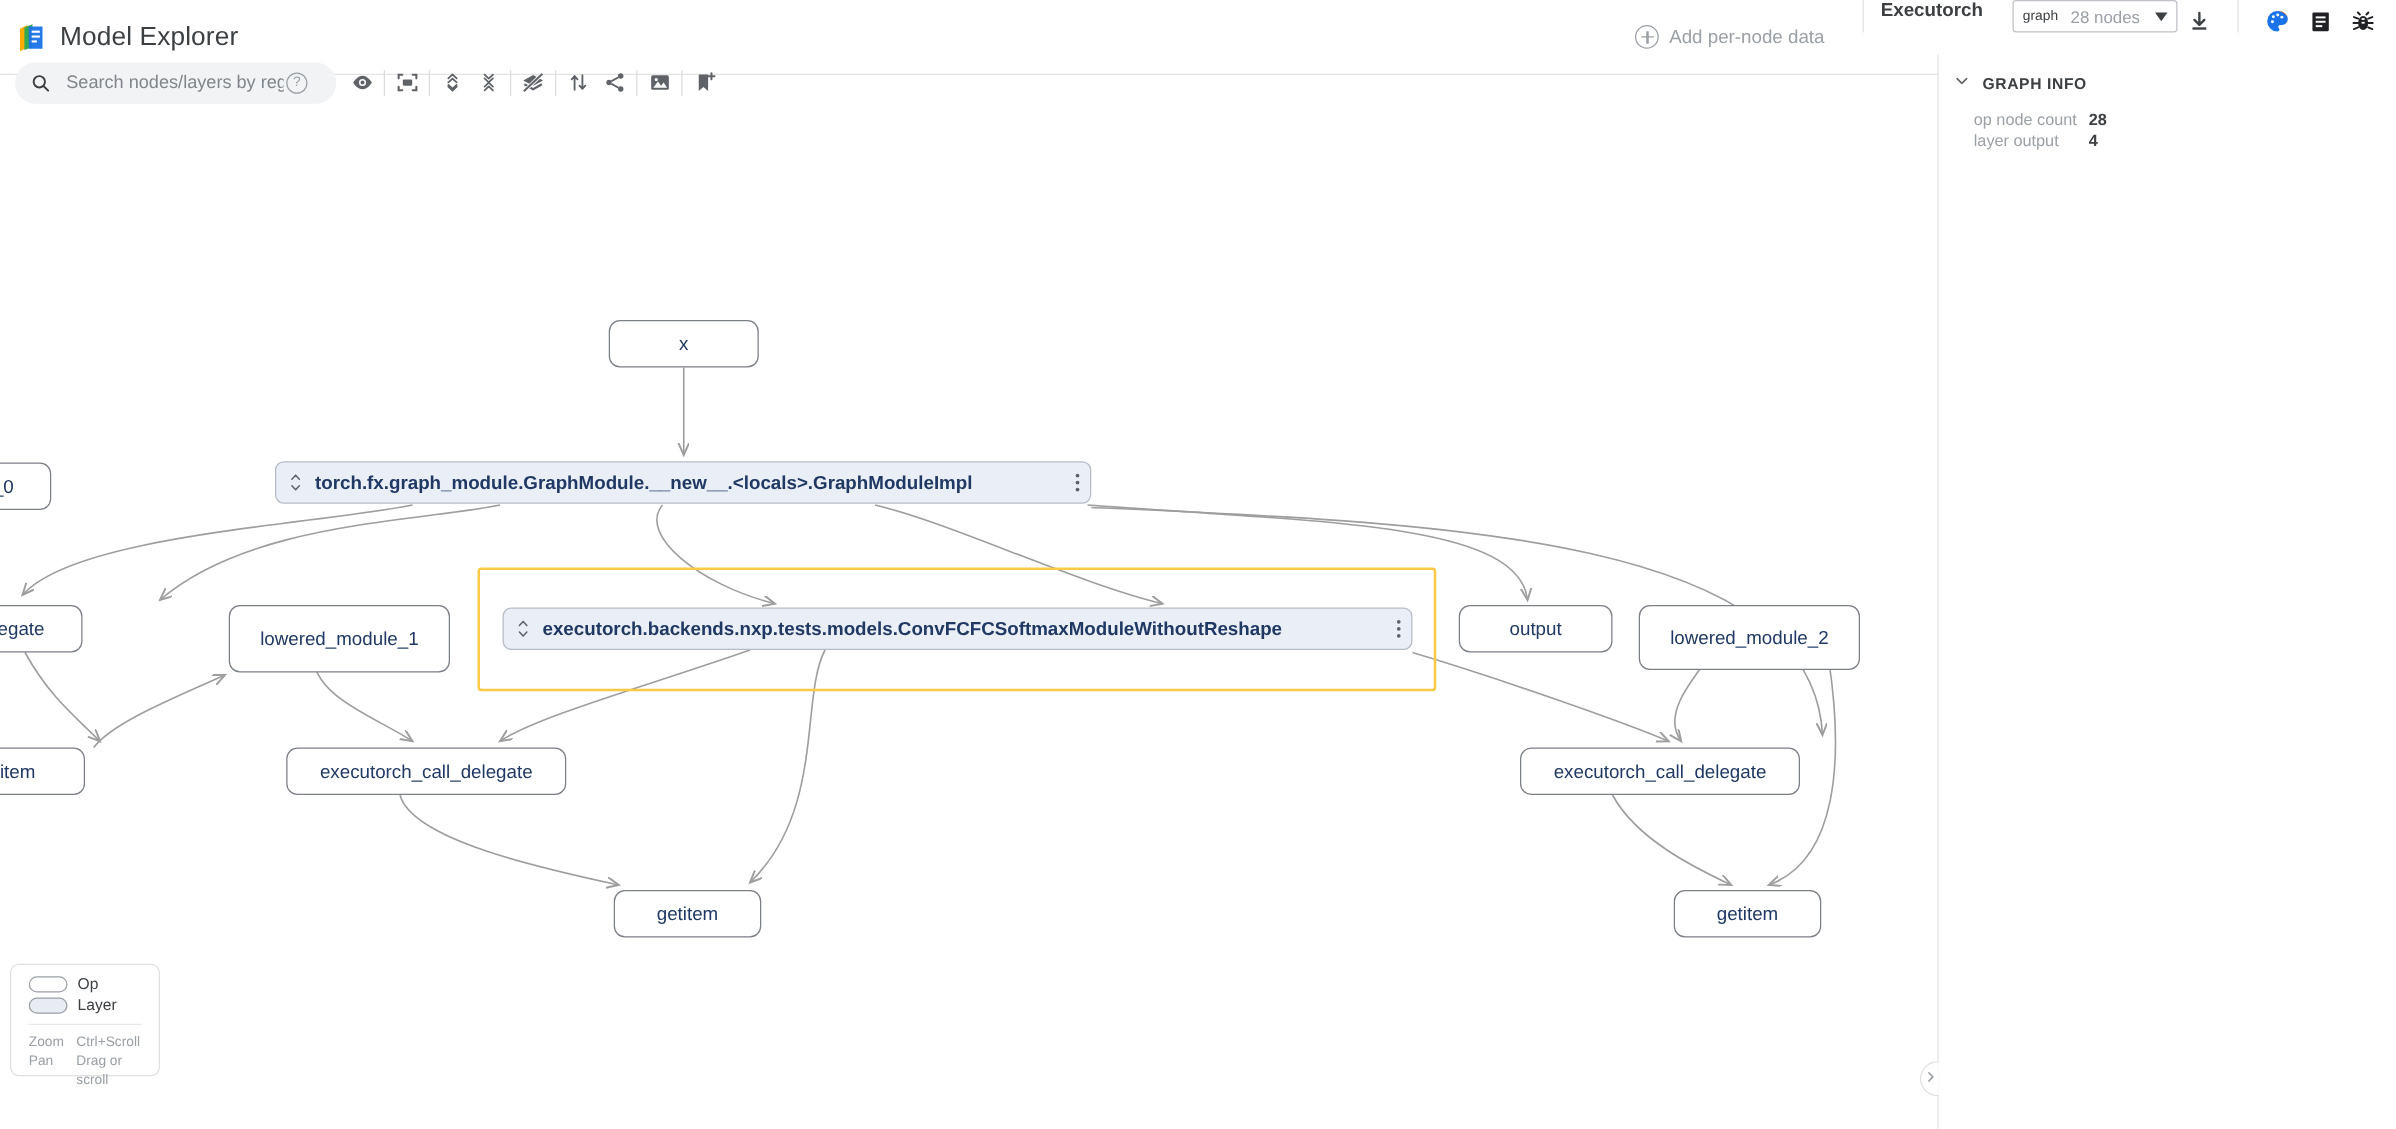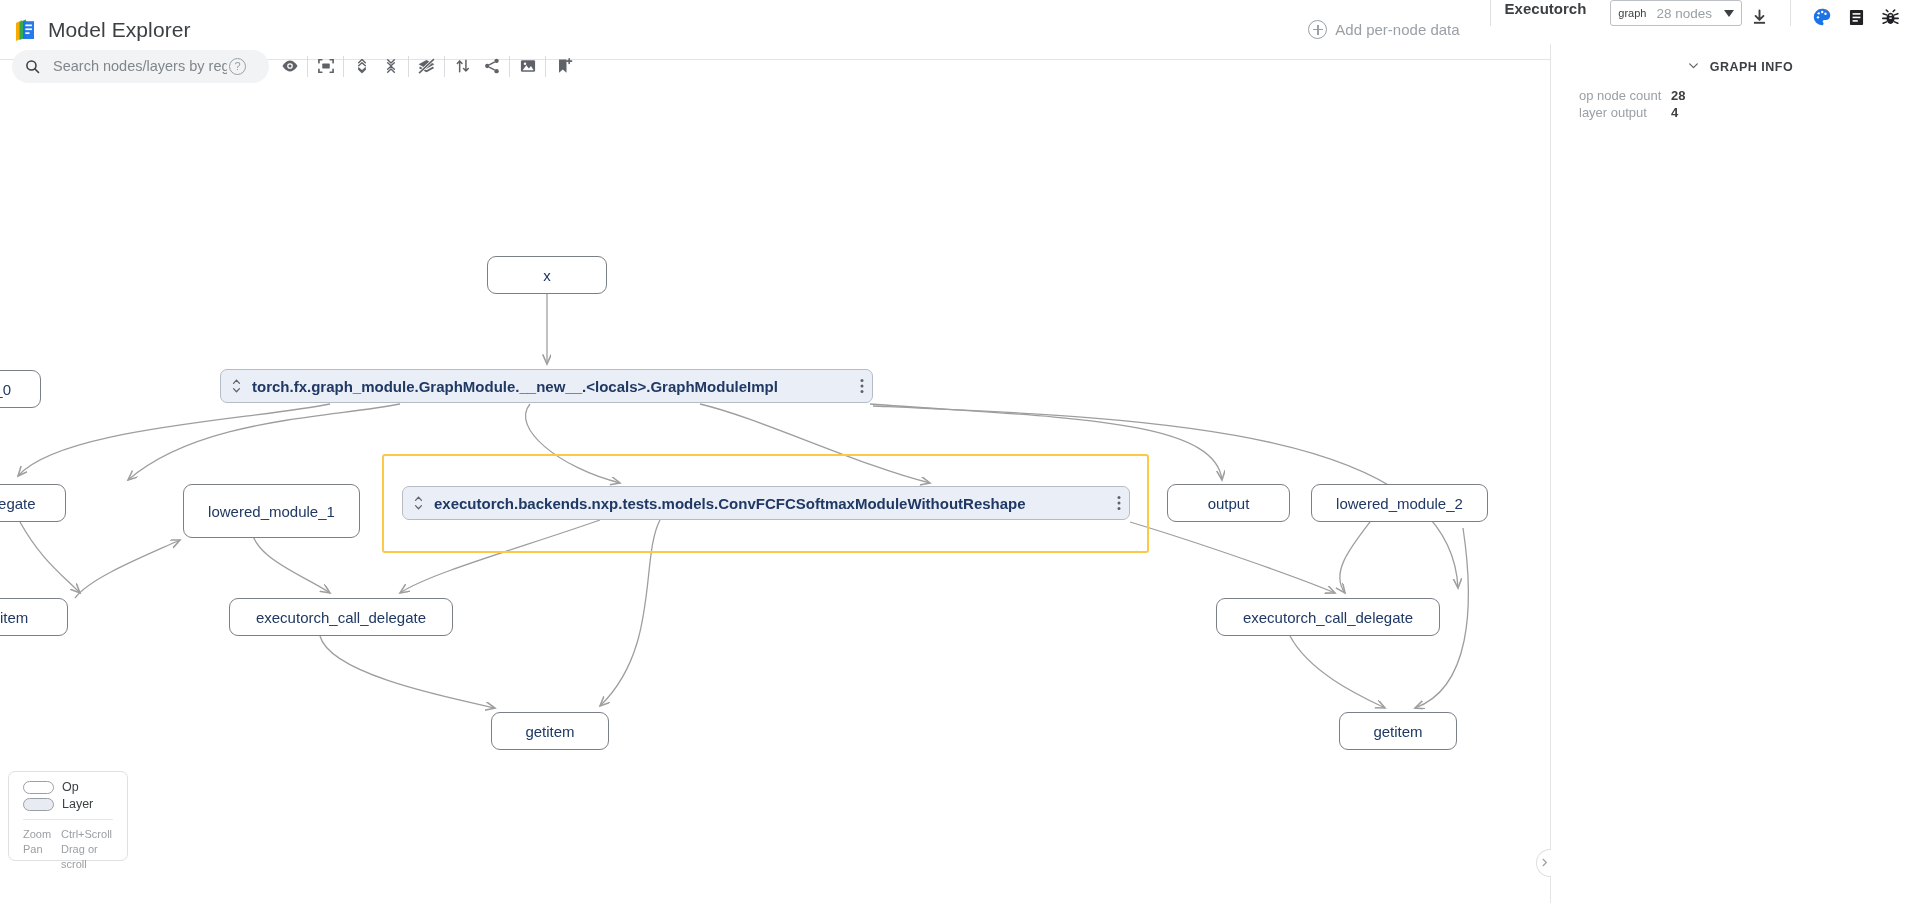--- a/index.html
+++ b/index.html
@@ -154,21 +154,20 @@
 
   
   .rightpanel {
     position:absolute; right:0; top:44px;
     width:367px; height:859px;
     background:#fff; border-left:1px solid #e4e4e4;
   }
   .gi-header {
     display:flex; align-items:center; gap:10px;
     padding:14px 0 0 12px;
-    justify-content:center;
   }
   .gi-title { font-size:12.5px; font-weight:bold; color:#3c4043; letter-spacing:.5px; }
   .gi-rows { padding:11px 0 0 28px; }
   .gi-row { display:flex; line-height:17px; }
   .gi-k { width:92px; flex:none; font-size:13px; color:#9aa0a6; }
   .gi-v { font-size:13px; font-weight:bold; color:#3c4043; }
   .panel-toggle {
     position:absolute; left:-15px; bottom:26px;
     width:15px;height:28px;
     border:1px solid #e0e0e0; border-right:none;
@@ -418,21 +417,21 @@
           <svg width="4" height="16" viewBox="0 0 4 16">
             <circle cx="2" cy="2.4" r="1.5" fill="#5f6368"></circle>
             <circle cx="2" cy="8" r="1.5" fill="#5f6368"></circle>
             <circle cx="2" cy="13.6" r="1.5" fill="#5f6368"></circle>
           </svg>
         </span>
       </div>
       <div class="node" style="left: 1167px; top: 396px; width: 123px; height: 38px;">
         <span>output</span>
       </div>
-      <div class="node" style="left: 1311px; top: 396px; width: 177px; height: 38px;">
+      <div class="node" style="left: 1311px; top: 396px; width: 177px; height: 52px;">
         <span>lowered_module_2</span>
       </div>
       <div class="node" style="left: -44px; top: 510px; width: 112px; height: 38px;">
         <span>titem</span>
       </div>
       <div class="node" style="left: 229px; top: 510px; width: 224px; height: 38px;">
         <span>executorch_call_delegate</span>
       </div>
       <div class="node" style="left: 1216px; top: 510px; width: 224px; height: 38px;">
         <span>executorch_call_delegate</span>

